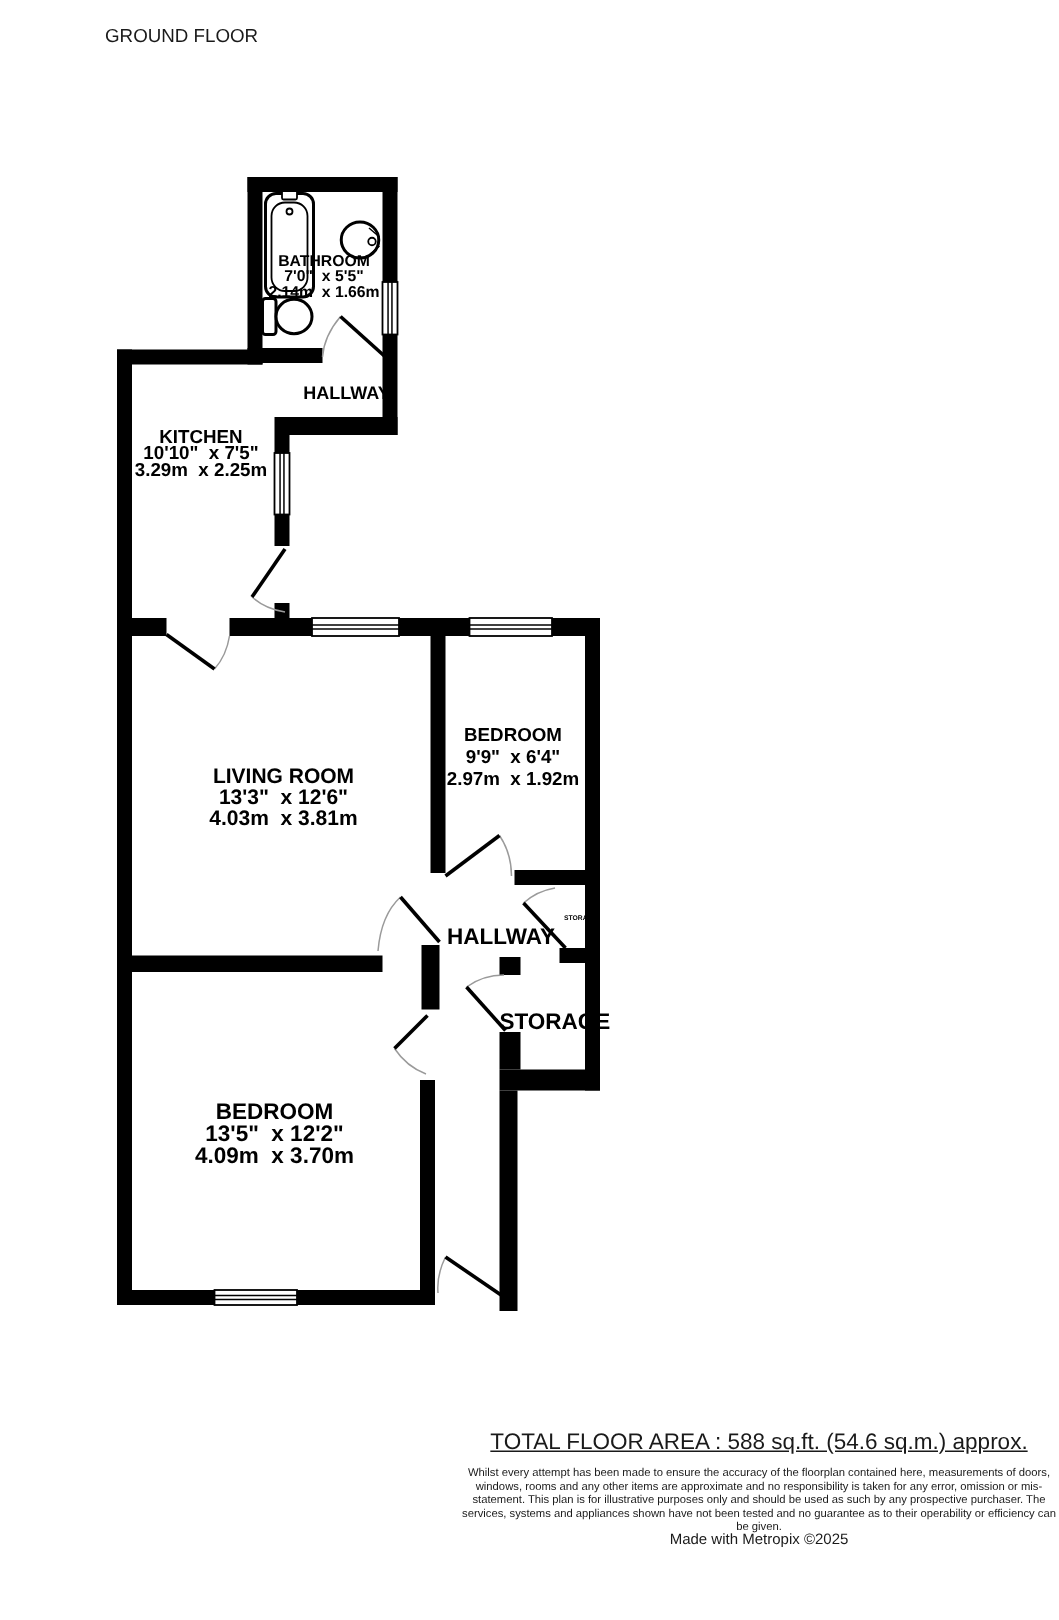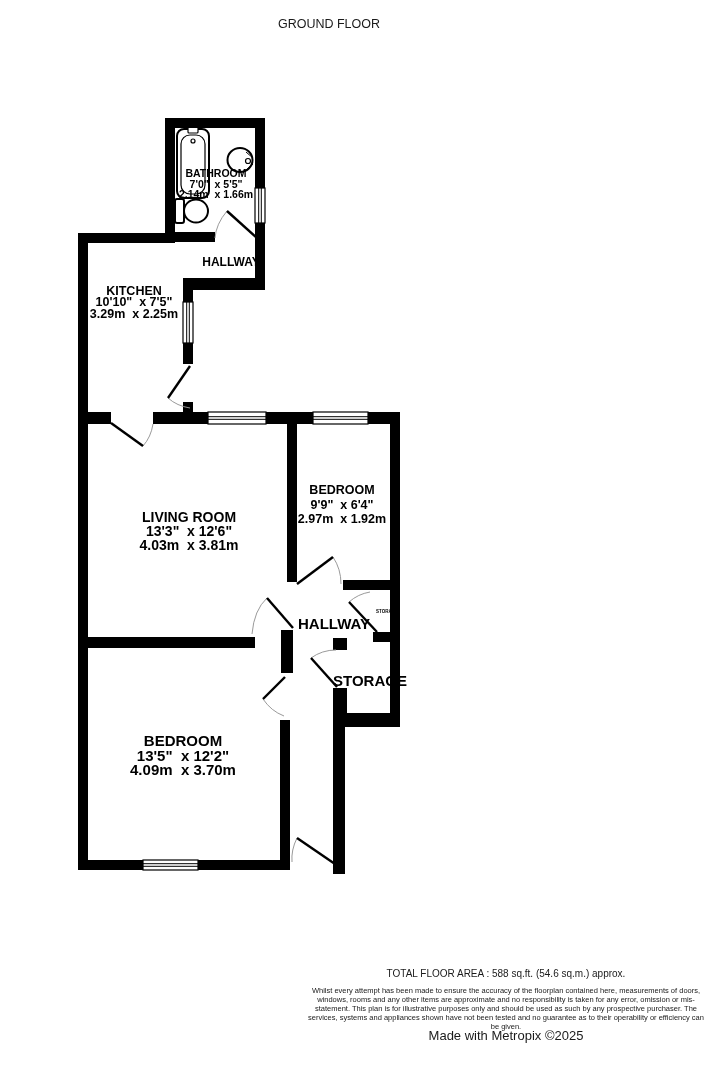--- a/index.html
+++ b/index.html
@@ -1,33 +1,33 @@
 <!DOCTYPE html>
 <html><head>
 <meta charset="utf-8">
 <style>
   html,body{margin:0;padding:0;background:#fff;}
   #page{position:relative;width:706px;height:1080px;background:#fff;overflow:hidden;
         font-family:"Liberation Sans",sans-serif;color:#111;}
-  #plan-title{position:absolute;left:70px;top:17px;width:310px;text-align:right;
+  #plan-title{position:absolute;left:70px;top:17px;width:310px;text-align:left;
         font-size:12.5px;line-height:15px;color:#1a1a1a;}
   svg text{font-family:"Liberation Sans",sans-serif;font-weight:bold;fill:#000;}
   svg text.dims{white-space:pre;}
   svg .wall{fill:#000;stroke:none;}
   svg .leaf{stroke:#000;stroke-width:2.4;fill:none;}
   svg .arc{stroke:#9a9a9a;stroke-width:1;fill:none;}
   svg .win{fill:#fff;stroke:#000;stroke-width:1.2;}
   svg .winline{stroke:#000;stroke-width:1;}
   svg .fix{fill:#fff;stroke:#000;stroke-width:2;}
   svg .fixthin{fill:#fff;stroke:#000;stroke-width:1.2;}
   #plan-footer{position:absolute;left:306px;top:941px;width:400px;text-align:center;color:#1a1a1a;}
   #plan-footer .address{font-size:10.5px;margin-top:7px;}
-  #plan-footer .total{font-size:10px;margin-top:27px;}
+  #plan-footer .total{font-size:15px;margin-top:12px;text-decoration:underline;}
   #plan-footer .disclaimer{font-size:7.5px;line-height:9px;margin-top:7px;}
-  #plan-footer .credit{font-size:13px;line-height:9px;}
+  #plan-footer .credit{font-size:10px;line-height:9px;}
 </style>
 </head>
 <body>
 
 <div id="page">
 
   <div id="plan-title">
     <div>GROUND FLOOR</div>
   </div>
 

